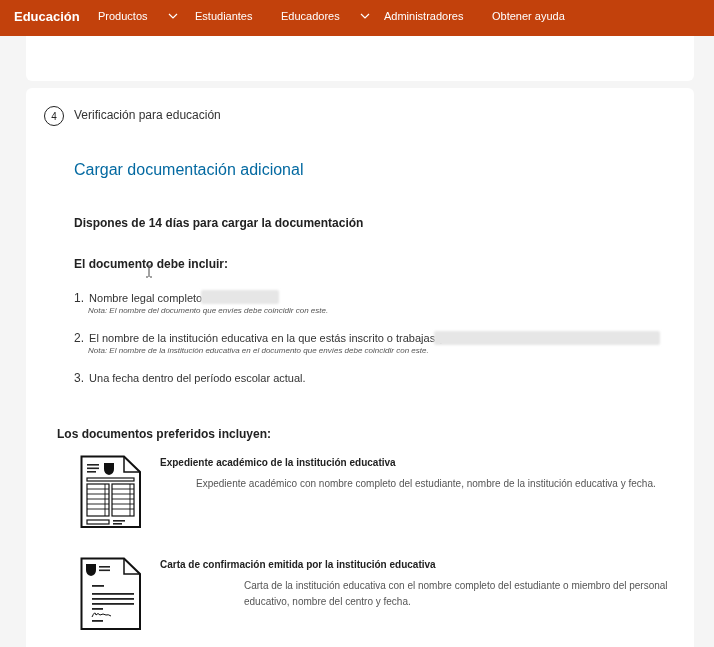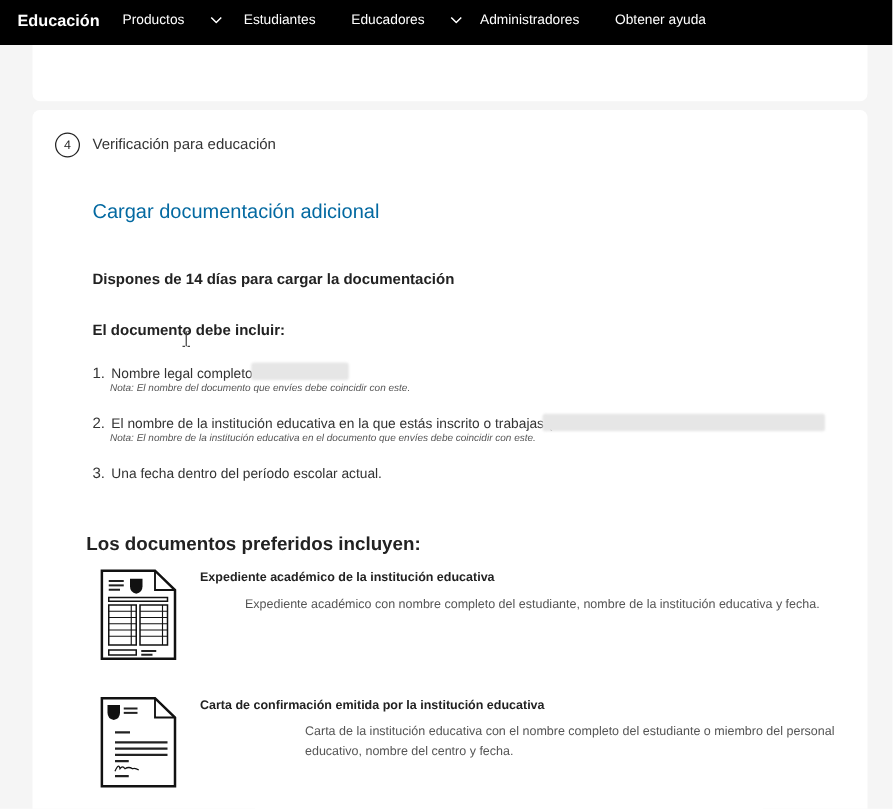--- a/index.html
+++ b/index.html
@@ -5,21 +5,21 @@
   * { box-sizing: border-box; margin: 0; padding: 0; }
   html, body { width: 714px; height: 647px; overflow: hidden; }
   body {
     background: #f5f5f5;
     font-family: "Liberation Sans", "DejaVu Sans", sans-serif;
     color: #2c2c2c;
     position: relative;
   }
   .topnav {
     position: absolute; left: 0; top: 0; width: 714px; height: 36px;
-    background: #000000; display: flex; align-items: center;
+    background: #c2410c; display: flex; align-items: center;
   }
   .brand { color: #fff; font-weight: bold; font-size: 13px; position: absolute; left: 14px; top: 9px; }
   .nav-item { position: absolute; top: 10px; color: #fff; font-size: 11px; display: flex; align-items: center; gap: 20px; }
   .nav-item svg { display: block; }
 
   .card-top {
     position: absolute; left: 26px; top: 36px; width: 668px; height: 45px;
     background: #fff; border-radius: 0 0 6px 6px;
   }
   .card-main {
@@ -34,21 +34,21 @@
   .step-title { position: absolute; left: 74px; top: 108px; font-size: 12px; color: #333; }
   .h-title { position: absolute; left: 74px; top: 161px; font-size: 16px; color: #0369a1; }
   .h-days { position: absolute; left: 74px; top: 216px; font-size: 12px; font-weight: bold; color: #222; }
   .h-must { position: absolute; left: 74px; top: 257px; font-size: 12px; font-weight: bold; color: #222; }
 
   .li { position: absolute; left: 74px; font-size: 11px; color: #333; }
   .li .num { font-size: 12px; margin-right: 2px; }
   .note { position: absolute; left: 88px; font-size: 8px; font-style: italic; color: #555; }
   .redact { position: absolute; background: #e6e6e6; border-radius: 2px; filter: blur(1px); }
 
-  .h-pref { position: absolute; left: 69px; top: 427px; font-size: 15px; font-weight: bold; color: #222; }
+  .h-pref { position: absolute; left: 57px; top: 427px; font-size: 12px; font-weight: bold; color: #222; }
   .doc-icon { position: absolute; }
   .doc-title { position: absolute; left: 160px; font-size: 10px; font-weight: bold; color: #222; }
   .doc-desc { position: absolute; left: 160px; font-size: 10px; color: #555; line-height: 16px; width: 500px; padding-left: 36px; }
 
   .cursor { position: absolute; left: 145px; top: 264px; }
 </style>
 </head>
 <body>
 
 <div class="topnav">

